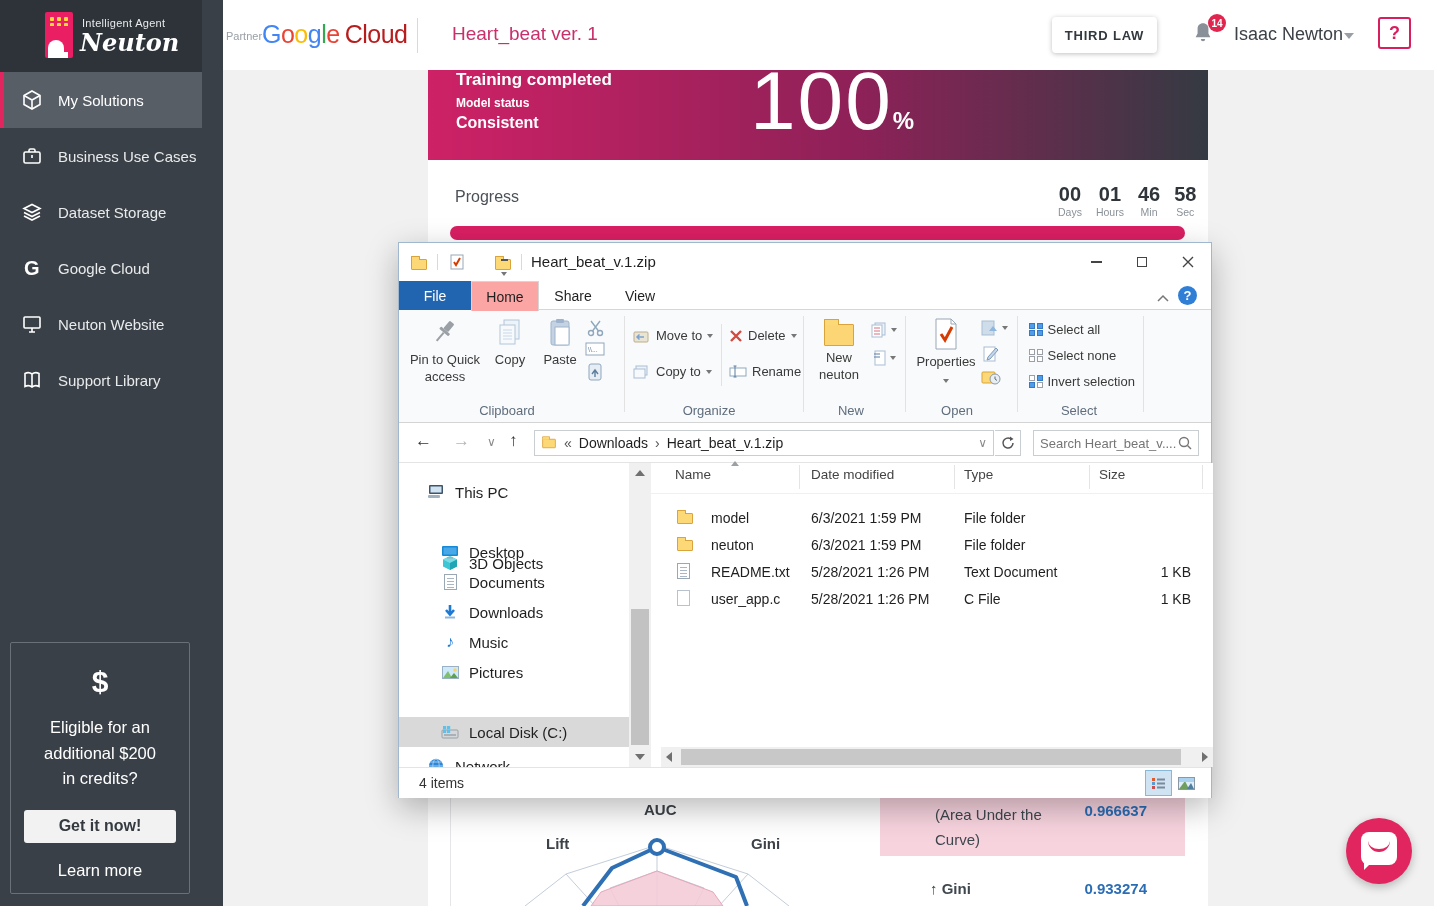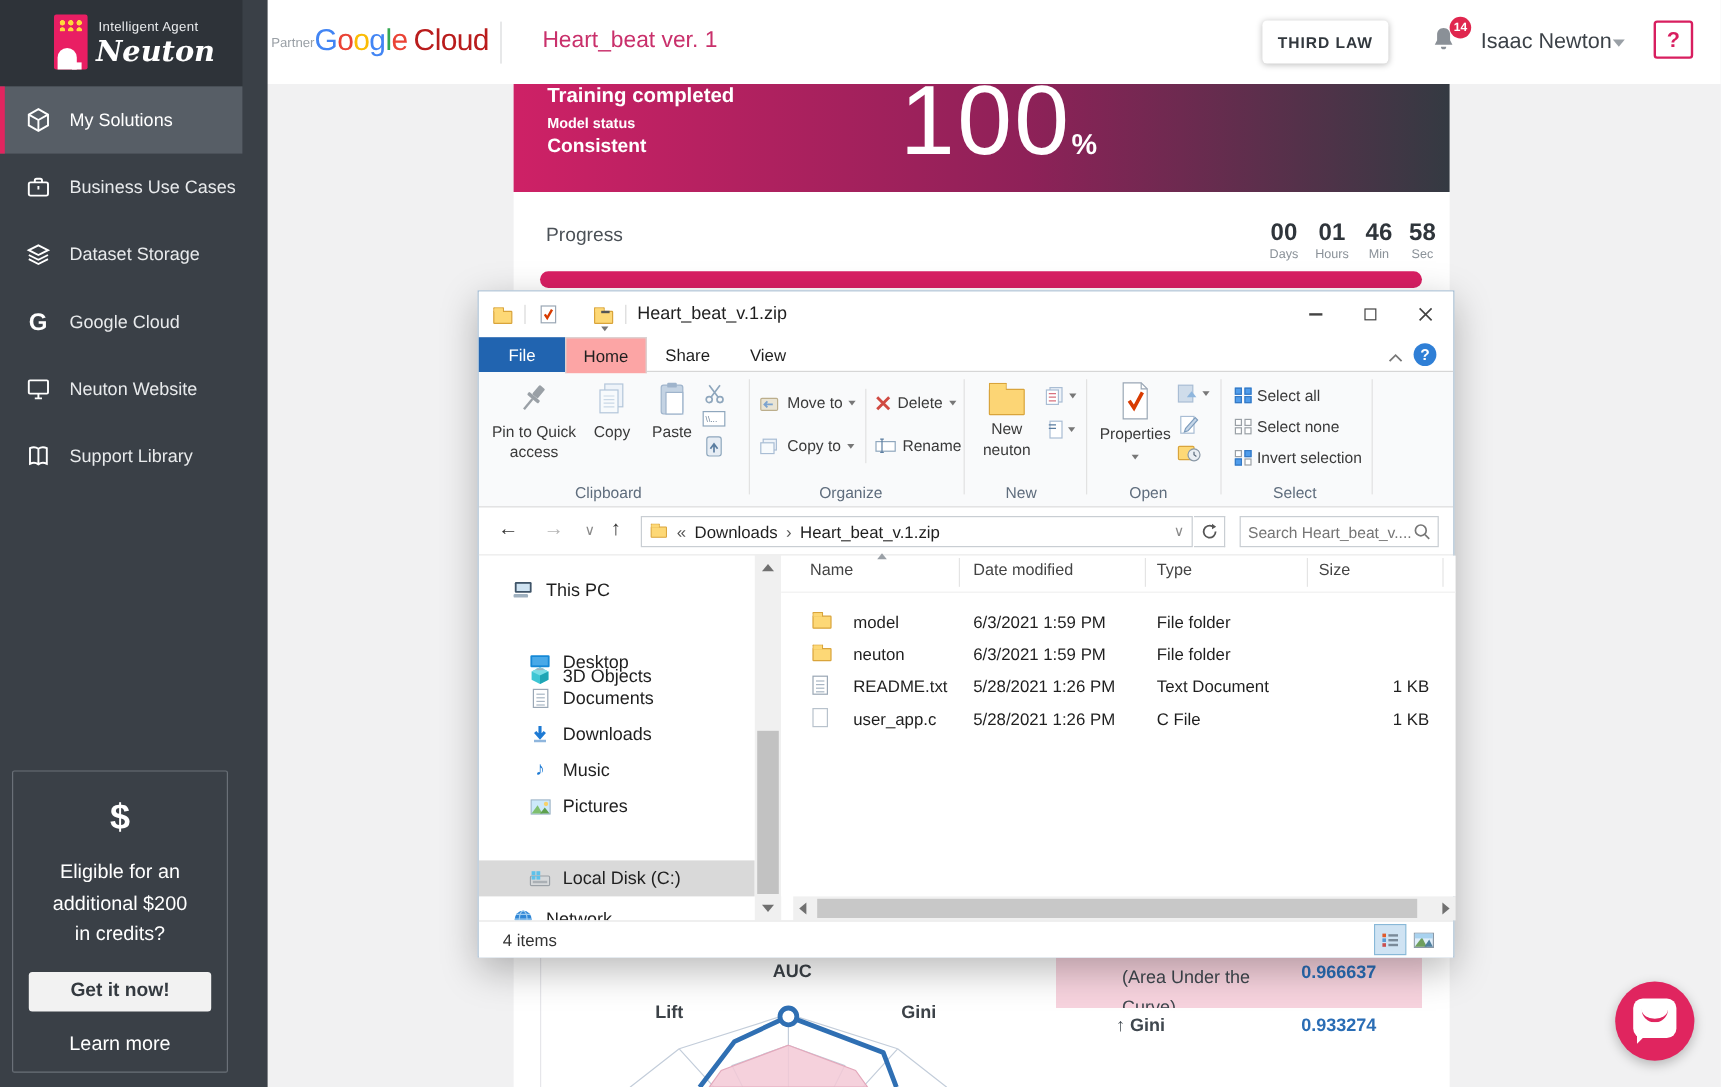--- a/index.html
+++ b/index.html
@@ -58,21 +58,21 @@
   .timer-col { text-align:center; }
   .timer-v { font-size:20px; font-weight:bold; color:#2f353b; }
   .timer-u { font-size:10.5px; color:#8a9198; }
   .progress-bar { position:absolute; left:22px; top:156px; width:735px; height:14px; background:#d91f63; border-radius:7px; }
 
   
   .radar-label { position:absolute; font-size:15px; font-weight:bold; color:#3c4248; z-index:1; }
   .metric-block { position:absolute; left:880px; top:792px; width:305px; height:64px; background:#f7d3de; z-index:1; }
   .metric-label { position:absolute; left:55px; top:10px; font-size:15px; color:#3f474e; line-height:25px; }
   .metric-value { position:absolute; right:38px; top:10px; font-size:15px; font-weight:bold; color:#2a6db5; }
-  .metric-row2 { position:absolute; left:880px; top:840px; width:305px; height:32px; background:#fff; z-index:1; }
+  .metric-row2 { position:absolute; left:880px; top:874px; width:305px; height:32px; background:#fff; z-index:1; }
   .card-divider { position:absolute; left:450px; top:798px; width:1px; height:108px; background:#e6e6ea; z-index:1; }
 
   
   .chat-fab { position:absolute; left:1346px; top:818px; width:66px; height:66px; background:#e0255f; border-radius:50%; z-index:30; box-shadow:0 3px 10px rgba(0,0,0,.25); cursor:pointer; }
   .chat-bubble { position:absolute; left:15px; top:14px; width:36px; height:33px; background:#fff; border-radius:8px; }
   .chat-bubble::before { content:""; position:absolute; left:3px; bottom:-5px; width:10px; height:10px; background:#fff; clip-path:polygon(0 0,100% 0,0 100%); }
   .chat-smile { position:absolute; left:7px; top:8px; width:22px; height:12px; border-bottom:3px solid #e0255f; border-radius:0 0 12px 12px; }
 
   
   .win { position:absolute; left:398px; top:242px; width:814px; height:556px; background:#fff; border:1px solid #9fb8cf; box-shadow:0 10px 30px rgba(0,0,0,.28); z-index:10; font-size:14px; color:#1f1f1f; }

